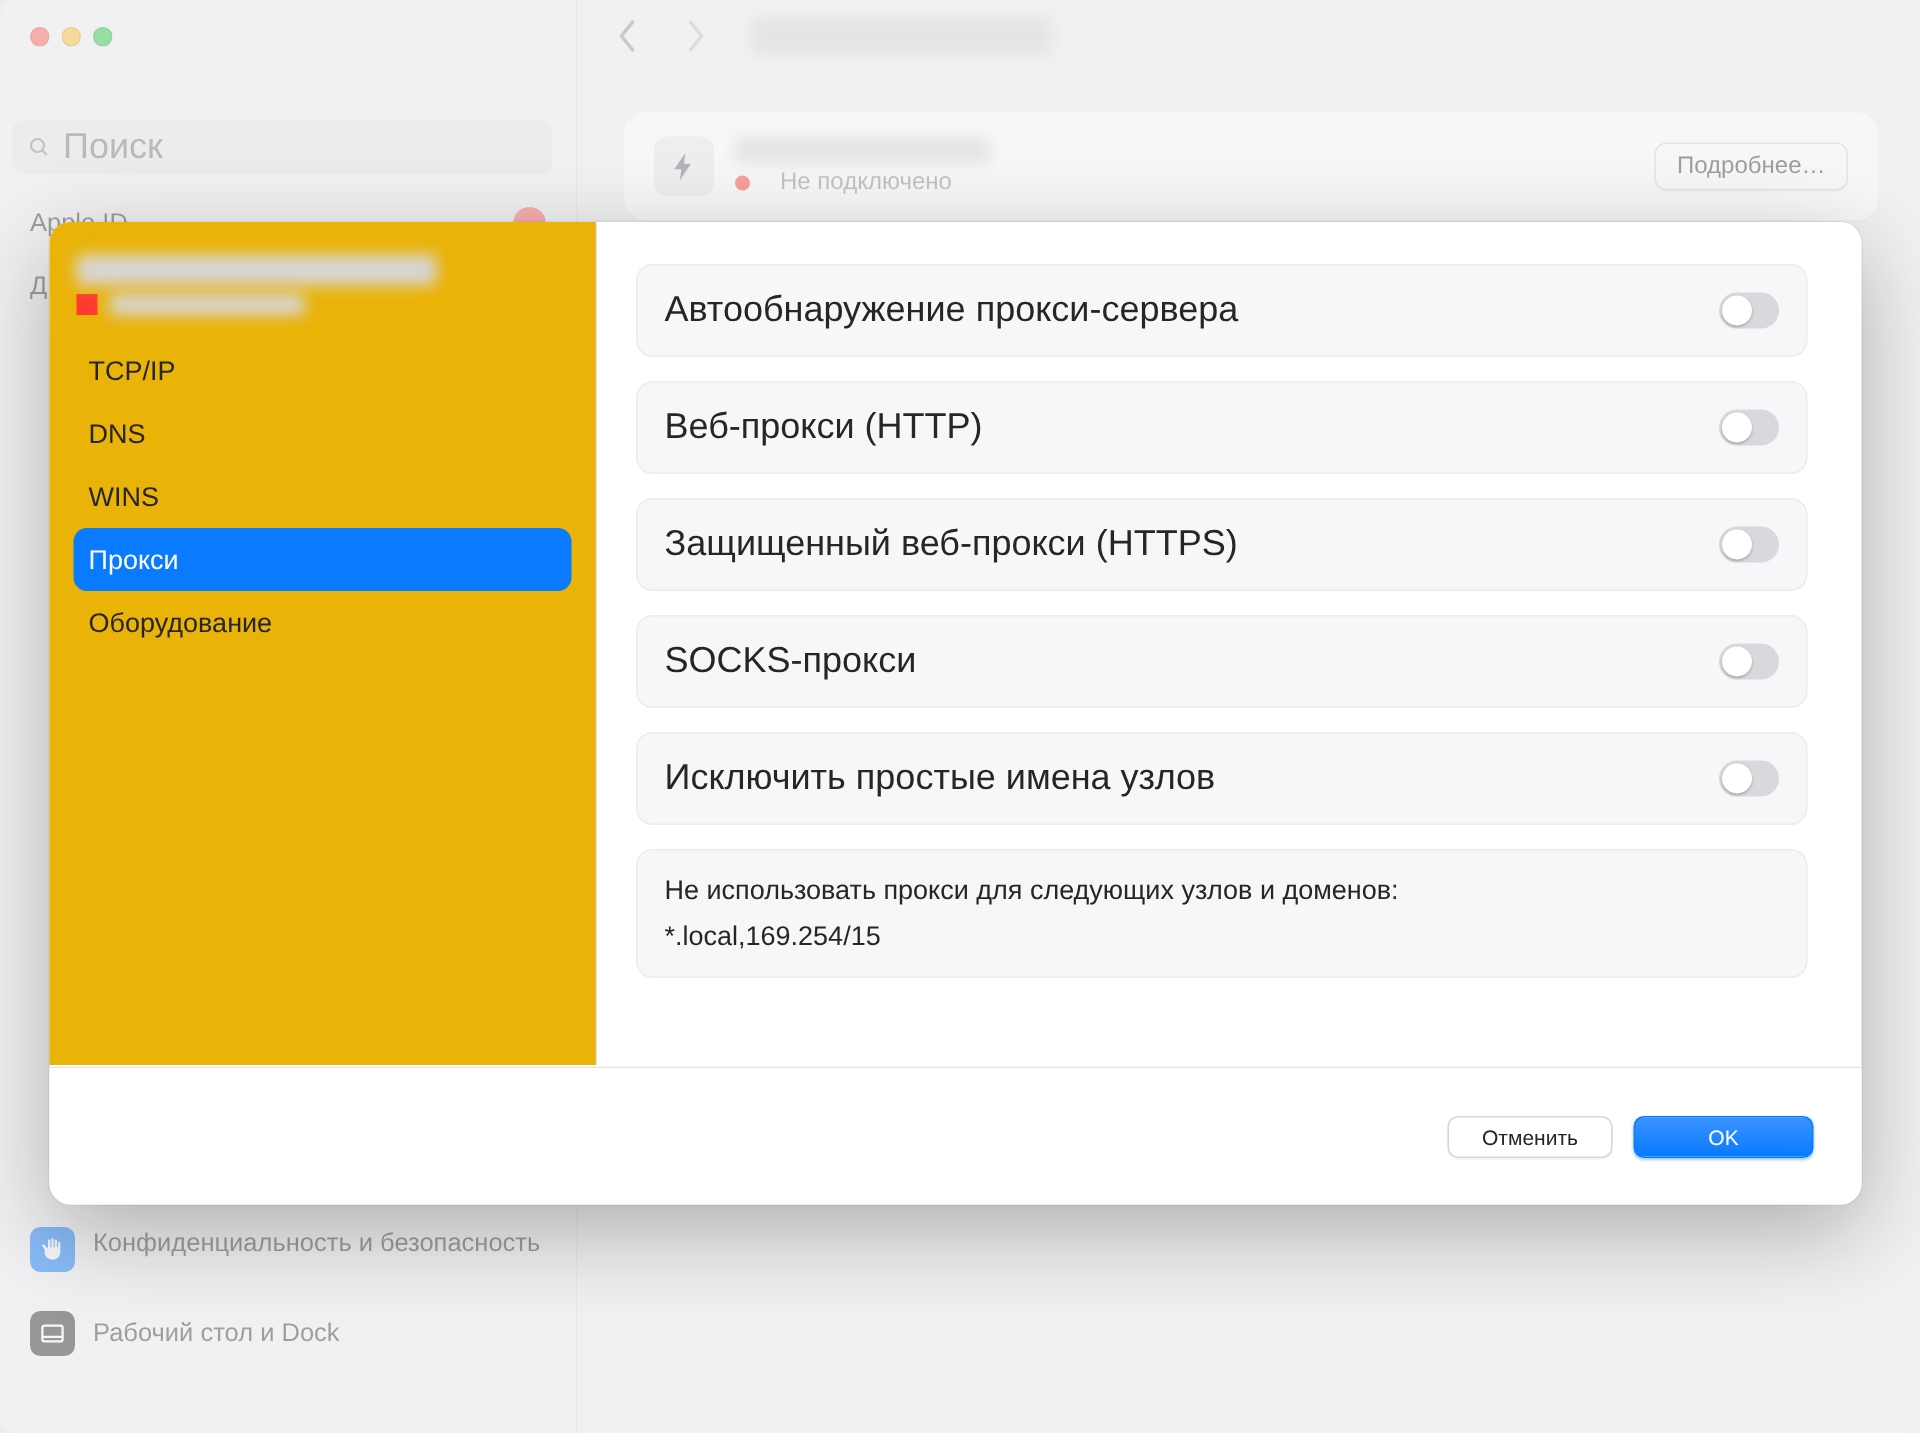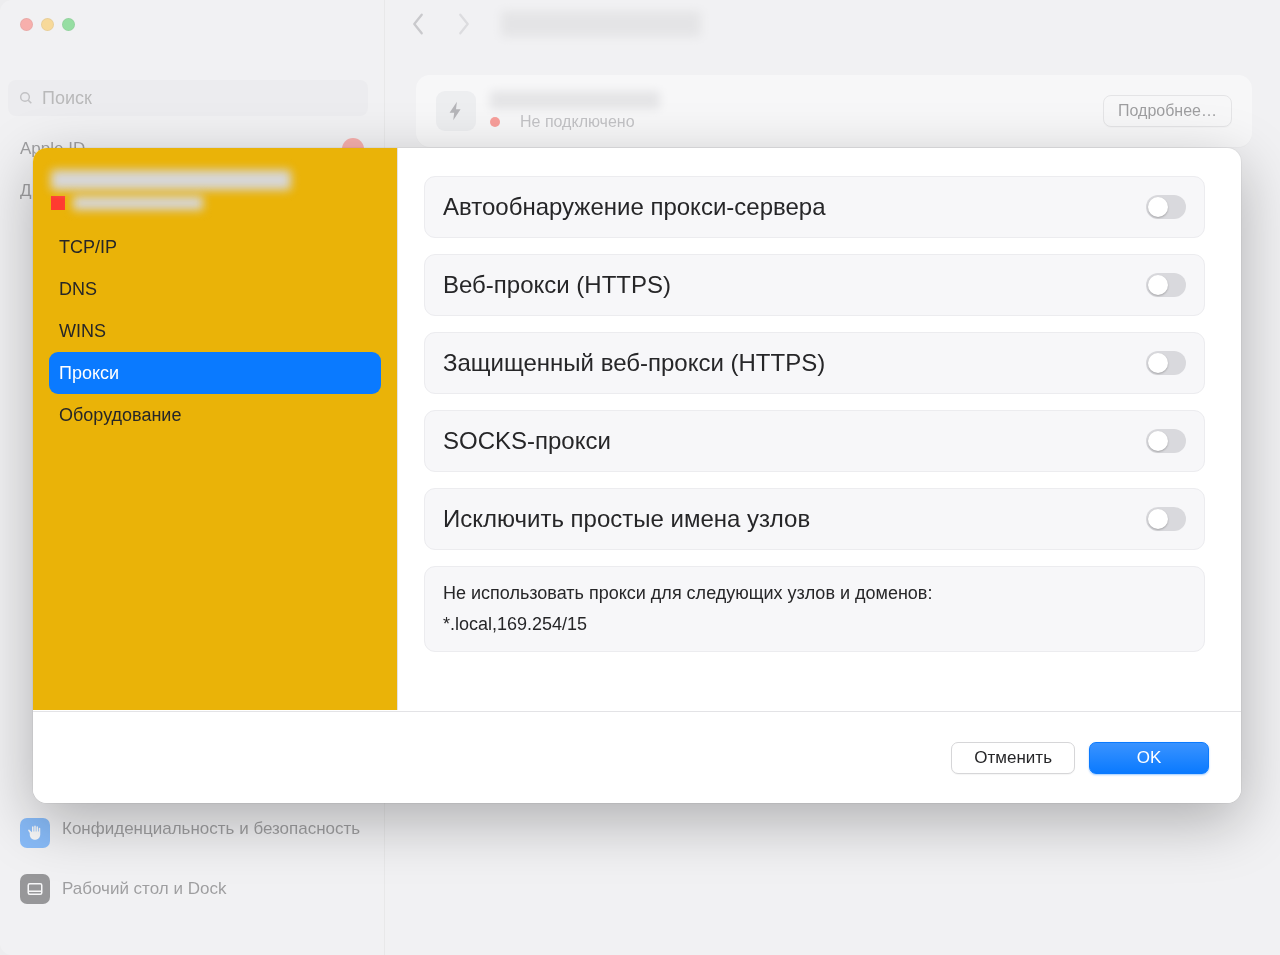--- a/index.html
+++ b/index.html
@@ -6,21 +6,21 @@
   html, body { width: 1280px; height: 955px; overflow: hidden; font-family: -apple-system, "Helvetica Neue", Arial, sans-serif; background:#e9e9ea; }
   
   .window { position:absolute; left:0; top:0; width:1280px; height:955px; background:#f2f2f4; border-radius:12px; }
   .titlebar { position:absolute; left:0; top:0; width:384px; height:48px; display:flex; align-items:center; padding-left:20px; gap:8px; }
   .traffic-light { width:13px; height:13px; border-radius:50%; border:0.5px solid rgba(0,0,0,.12);}
   .tl-close { background:#ff5f57; }
   .tl-min { background:#febc2e; }
   .tl-max { background:#28c840; }
   .search-wrap { position:absolute; left:8px; top:80px; width:360px; height:36px; background:#e7e7ea; border-radius:8px; display:flex; align-items:center; padding:0 10px; gap:8px; color:#8a8a8e;}
   .search-icon svg { width:16px; height:16px; display:block; }
-  .search-input { border:none; background:transparent; outline:none; font-size:18px; color:#737373; flex:1; }
+  .search-input { border:none; background:transparent; outline:none; font-size:24px; color:#737373; flex:1; }
   .side-list { position:absolute; left:8px; top:128px; width:368px; }
   .side-item { display:flex; align-items:center; gap:12px; height:42px; padding:0 12px; border-radius:8px; color:#3a3a3c; font-size:17px;}
   .side-item .icon-box { width:30px; height:30px; border-radius:7px; display:flex; align-items:center; justify-content:center; color:#fff;}
   .content-area { position:absolute; left:384px; top:0; width:896px; height:955px; background:#f2f2f4; border-left:1px solid #dedede;}
   .nav-row { position:absolute; left:0; top:0; width:896px; height:48px; display:flex; align-items:center; padding-left:24px; gap:28px;}
   .nav-chev { color:#9a9a9e; }
   .nav-chev svg { width:18px; height:26px; display:block;}
   .nav-title-blur { width:200px; height:26px; background:#d6d6d8; border-radius:3px; filter:blur(5px);}
   .panel { position:absolute; left:416px; top:75px; width:836px; background:#fff; border-radius:14px; box-shadow:0 1px 0 rgba(0,0,0,.04); padding:16px 20px;}
   .panel-inner { display:flex; align-items:center; gap:14px;}
@@ -46,21 +46,21 @@
   .sheet-right::-webkit-scrollbar { width:14px;}
   .sheet-right::-webkit-scrollbar-thumb { background:#d6d6da; border-radius:7px; border:3px solid #fff;}
   .toggle-row { background:#f7f7f9; border:1px solid #ececef; border-radius:11px; padding:16px 18px; display:flex; align-items:center; justify-content:space-between; margin-bottom:16px;}
   .toggle-row .label { font-size:24px; color:#262628;}
   .switch { position:relative; width:40px; height:24px; background:#d9d9dd; border-radius:12px;}
   .switch .knob { position:absolute; left:2px; top:2px; width:20px; height:20px; background:#fff; border-radius:50%; box-shadow:0 1px 2px rgba(0,0,0,.25);}
   .bypass-box { background:#f7f7f9; border:1px solid #ececef; border-radius:11px; padding:16px 18px;}
   .bypass-box .title { font-size:18px; color:#262628; margin-bottom:10px;}
   .bypass-box .value { font-size:18px; color:#262628;}
   .sheet-footer { position:absolute; left:0; bottom:0; width:1208px; height:92px; border-top:1px solid #e3e3e6; display:flex; align-items:center; justify-content:flex-end; gap:14px; padding-right:32px; background:#fff; border-bottom-left-radius:14px; border-bottom-right-radius:14px;}
-  .btn { font-size:17px; padding:5px 22px; border-radius:7px; cursor:default;}
+  .btn { font-size:14px; padding:5px 22px; border-radius:7px; cursor:default;}
   .btn-secondary { background:#fff; border:1px solid #d6d6d8; color:#262628; box-shadow:0 1px 1px rgba(0,0,0,.04);}
   .btn-primary { background:linear-gradient(180deg,#3a93ff,#0a7aff); border:1px solid #0a7aff; color:#fff; min-width:120px; text-align:center; box-shadow:0 1px 2px rgba(10,122,255,.4);}
 </style>
 </head>
 <body>
 
 <div class="window">
 
   <div class="titlebar">
     <div class="traffic-light tl-close"></div>
@@ -163,21 +163,21 @@
   </div>
 
   <div class="sheet-right">
     <div class="toggle-row">
       <span class="label">Автообнаружение прокси-сервера</span>
       <div class="switch">
           <div class="knob"></div>
         </div>
     </div>
     <div class="toggle-row">
-      <span class="label">Веб-прокси (HTTPS)</span>
+      <span class="label">Веб-прокси (HTTP)</span>
       <div class="switch">
           <div class="knob"></div>
         </div>
     </div>
     <div class="toggle-row">
       <span class="label">Защищенный веб-прокси (HTTPS)</span>
       <div class="switch">
           <div class="knob"></div>
         </div>
     </div>

